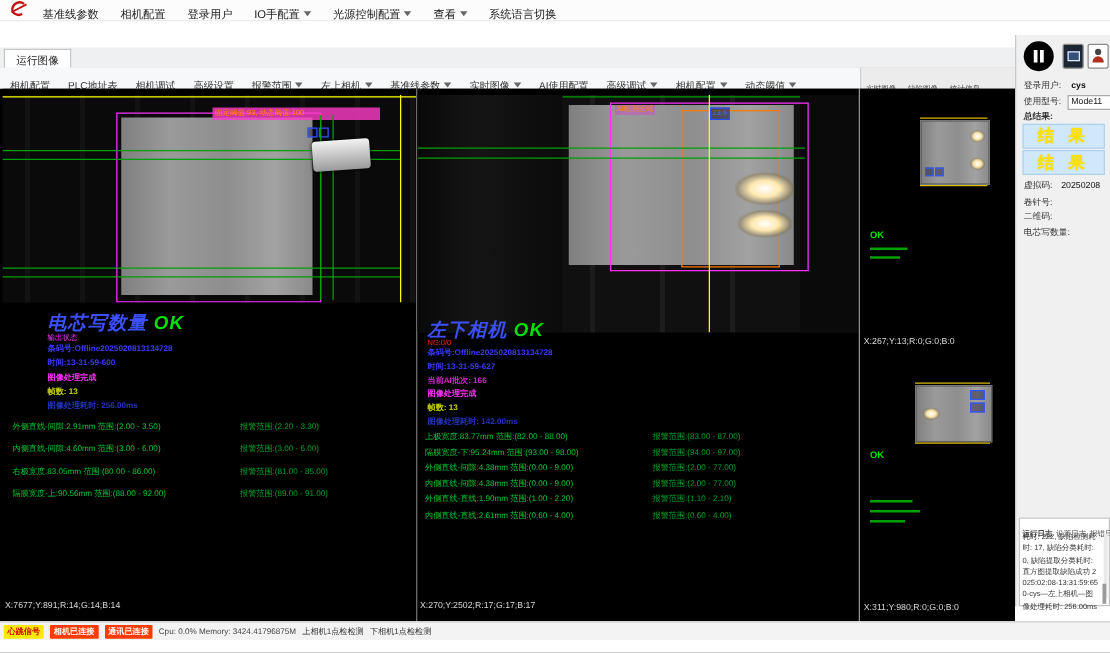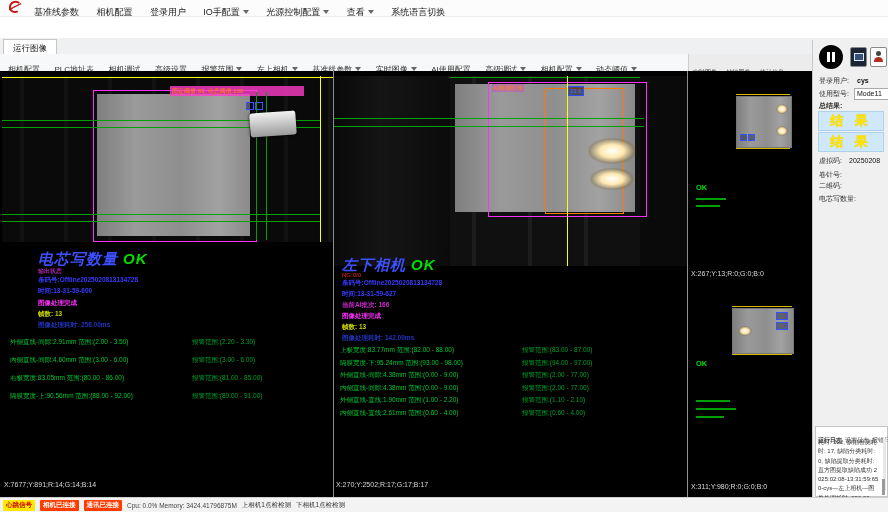--- a/index.html
+++ b/index.html
@@ -67,21 +67,21 @@
   .t-mag{font-size:6.5px;font-weight:bold;color:#ff30ff;}
   .t-yellow{font-size:6.5px;font-weight:bold;color:#c8d400;}
   .t-dimblue{font-size:6.5px;font-weight:bold;color:#2233bb;}
   .t-meas{font-size:6.5px;color:#00c832;}
   .t-alarm{font-size:6.5px;color:#00a02a;}
   .t-coords{font-size:7px;color:#d8d8d8;}
   .t-ok{font-size:7.5px;font-weight:bold;color:#00e000;}
   .gbar{position:absolute;height:2px;background:#00a000;}
 
   
-  .sidebar{position:absolute;left:812px;top:40px;width:76px;height:457px;background:#f0f0f0;border-left:1px solid #c9c9c9;}
+  .sidebar{position:absolute;left:812px;top:28px;width:76px;height:457px;background:#f0f0f0;border-left:1px solid #c9c9c9;}
   .pause-btn{position:absolute;left:6px;top:5px;width:24px;height:24px;border-radius:50%;background:#000;}
   .pause-btn::before,.pause-btn::after{content:"";position:absolute;top:7px;width:3px;height:10px;background:#fff;}
   .pause-btn::before{left:8px;}.pause-btn::after{left:13px;}
   .sb-btn{position:absolute;top:7px;width:15px;height:18px;border:1px solid #8a8a8a;border-radius:2px;}
   .sb-btn1{left:37px;background:#1b2533;}
   .sb-btn1::after{content:"";position:absolute;left:3px;top:5px;width:8px;height:6px;border:1px solid #dfe8ff;background:#35507a;}
   .sb-btn2{left:57px;background:#fdfdfd;}
   .sb-btn2::before{content:"";position:absolute;left:5px;top:3px;width:5px;height:5px;border-radius:50%;background:#444;}
   .sb-btn2::after{content:"";position:absolute;left:3px;top:9px;width:9px;height:5px;border-radius:5px 5px 0 0;background:#b03020;}
   .sb-label{font-size:7px;color:#333;}

